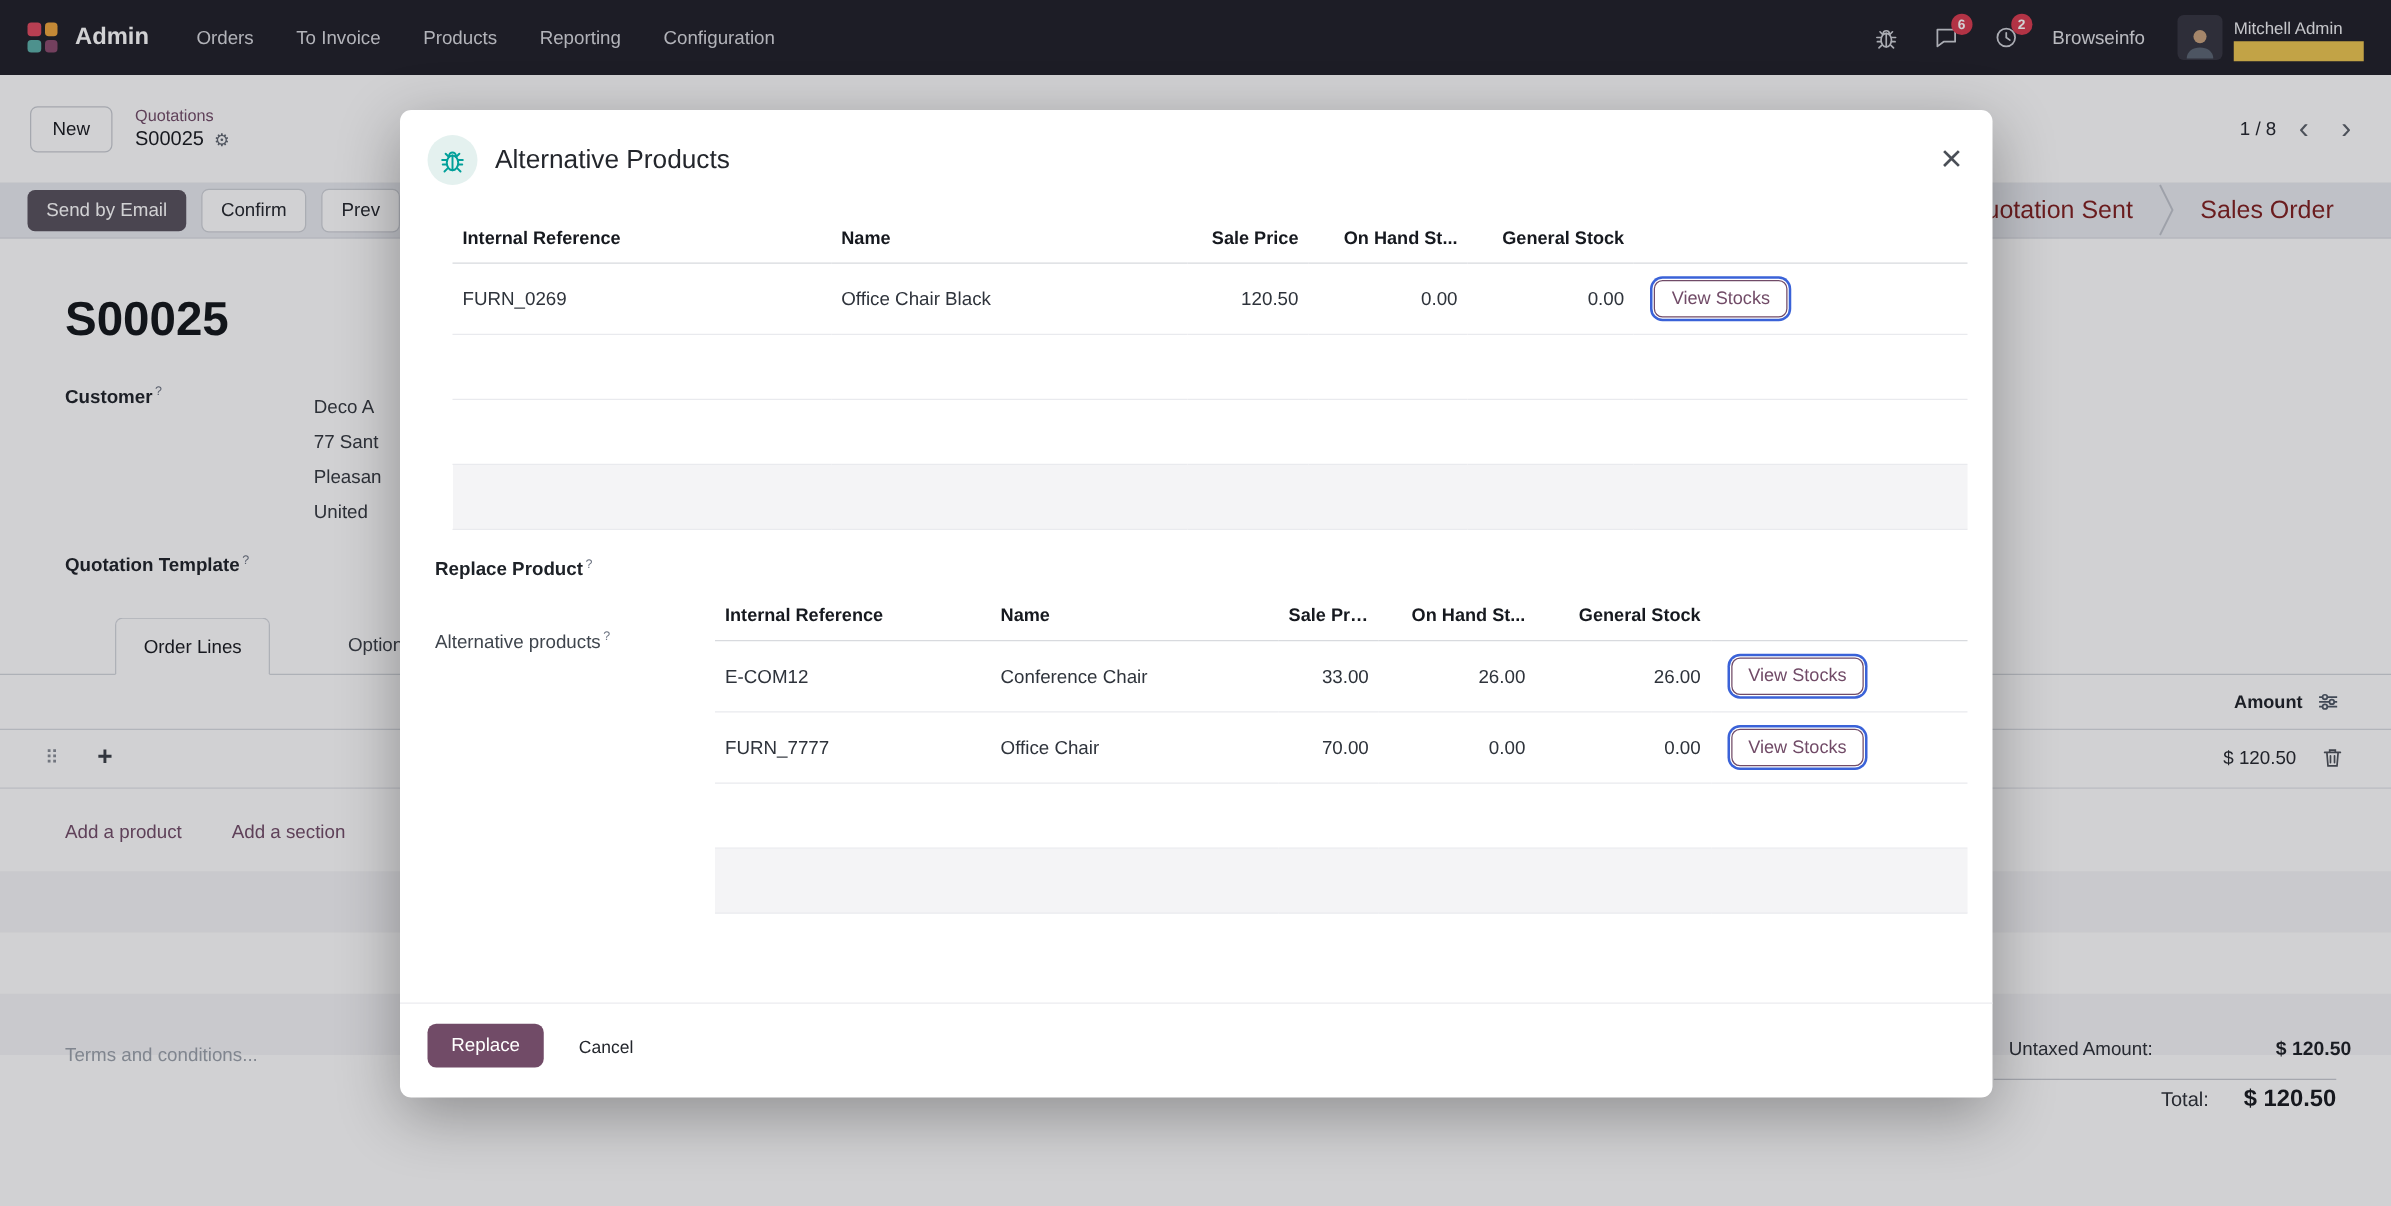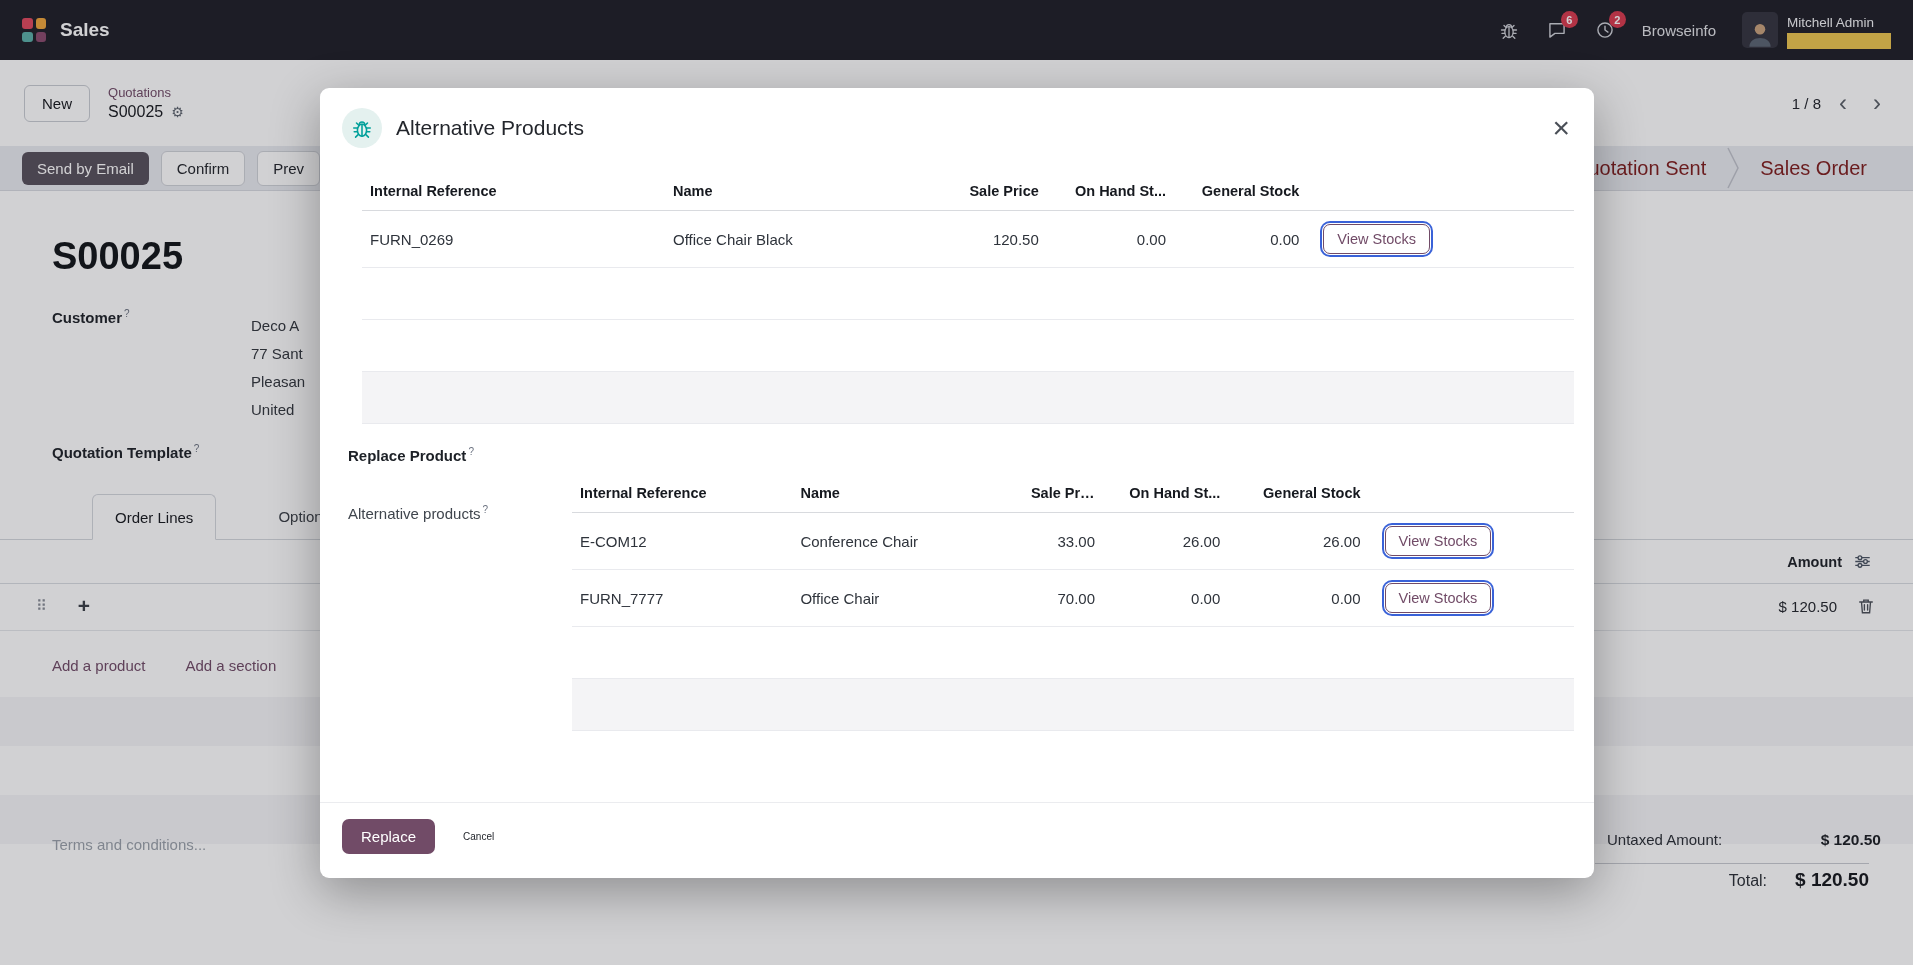--- a/index.html
+++ b/index.html
@@ -108,35 +108,42 @@
   .btn-viewstocks { background:#fff; color:#714B67; border:1px solid #714B67; border-radius:7px; padding:6px 13px;
                     font-size:14.5px; font-weight:500; cursor:pointer; font-family:inherit;
                     box-shadow:0 0 0 1px #fff, 0 0 0 3px #3a62d8; }
   .replace-label { margin-top:22px; font-size:15px; font-weight:700; color:#1d2127; }
   .alt-section { display:flex; margin-top:10px; }
   .alt-label { width:224px; padding-top:30px; font-size:15px; color:#3f454d; flex-shrink:0; }
   .alt-tbl-wrap { flex:1; }
   .modal-footer { position:absolute; left:0; right:0; bottom:0; padding:16px 24px 24px 22px;
                   border-top:1px solid #ebecef; display:flex; gap:14px; }
   .btn-replace { background:#714B67; color:#fff; border:none; border-radius:7px; padding:9px 19px; font-size:15px; cursor:pointer; font-family:inherit; }
-  .btn-cancel { background:transparent; color:#23262c; border:none; padding:9px 14px; font-size:10px; cursor:pointer; font-family:inherit; }
+  .btn-cancel { background:transparent; color:#23262c; border:none; padding:9px 14px; font-size:14px; cursor:pointer; font-family:inherit; }
 </style>
 </head>
 <body>
 
 <div class="screen">
 
   <header class="navbar">
     <div class="apps-grid">
       <span class="ag1"></span>
         <span class="ag2"></span>
       <span class="ag3"></span>
         <span class="ag4"></span>
     </div>
-    <div class="brand">Sales</div>
+    <div class="brand">Admin</div>
+    <nav class="nav-menu">
+      <span>Orders</span>
+      <span>To Invoice</span>
+      <span>Products</span>
+      <span>Reporting</span>
+      <span>Configuration</span>
+    </nav>
     <div class="nav-right">
       <div class="nav-ico">
         <svg viewBox="0 0 24 24" fill="none" stroke="currentColor" stroke-width="1.6" stroke-linecap="round">
           <ellipse cx="12" cy="14.5" rx="5" ry="6.5"></ellipse>
             <path d="M12 8v13"></path>
             <path d="M9 8.5a3 3 0 0 1 6 0"></path>
           <path d="M7 12H3M7 16H3.5M7.5 19.5 5 22M17 12h4M17 16h3.5M16.5 19.5 19 22M8.5 9 6 6.5M15.5 9 18 6.5"></path>
         </svg>
       </div>
       <div class="nav-ico">

